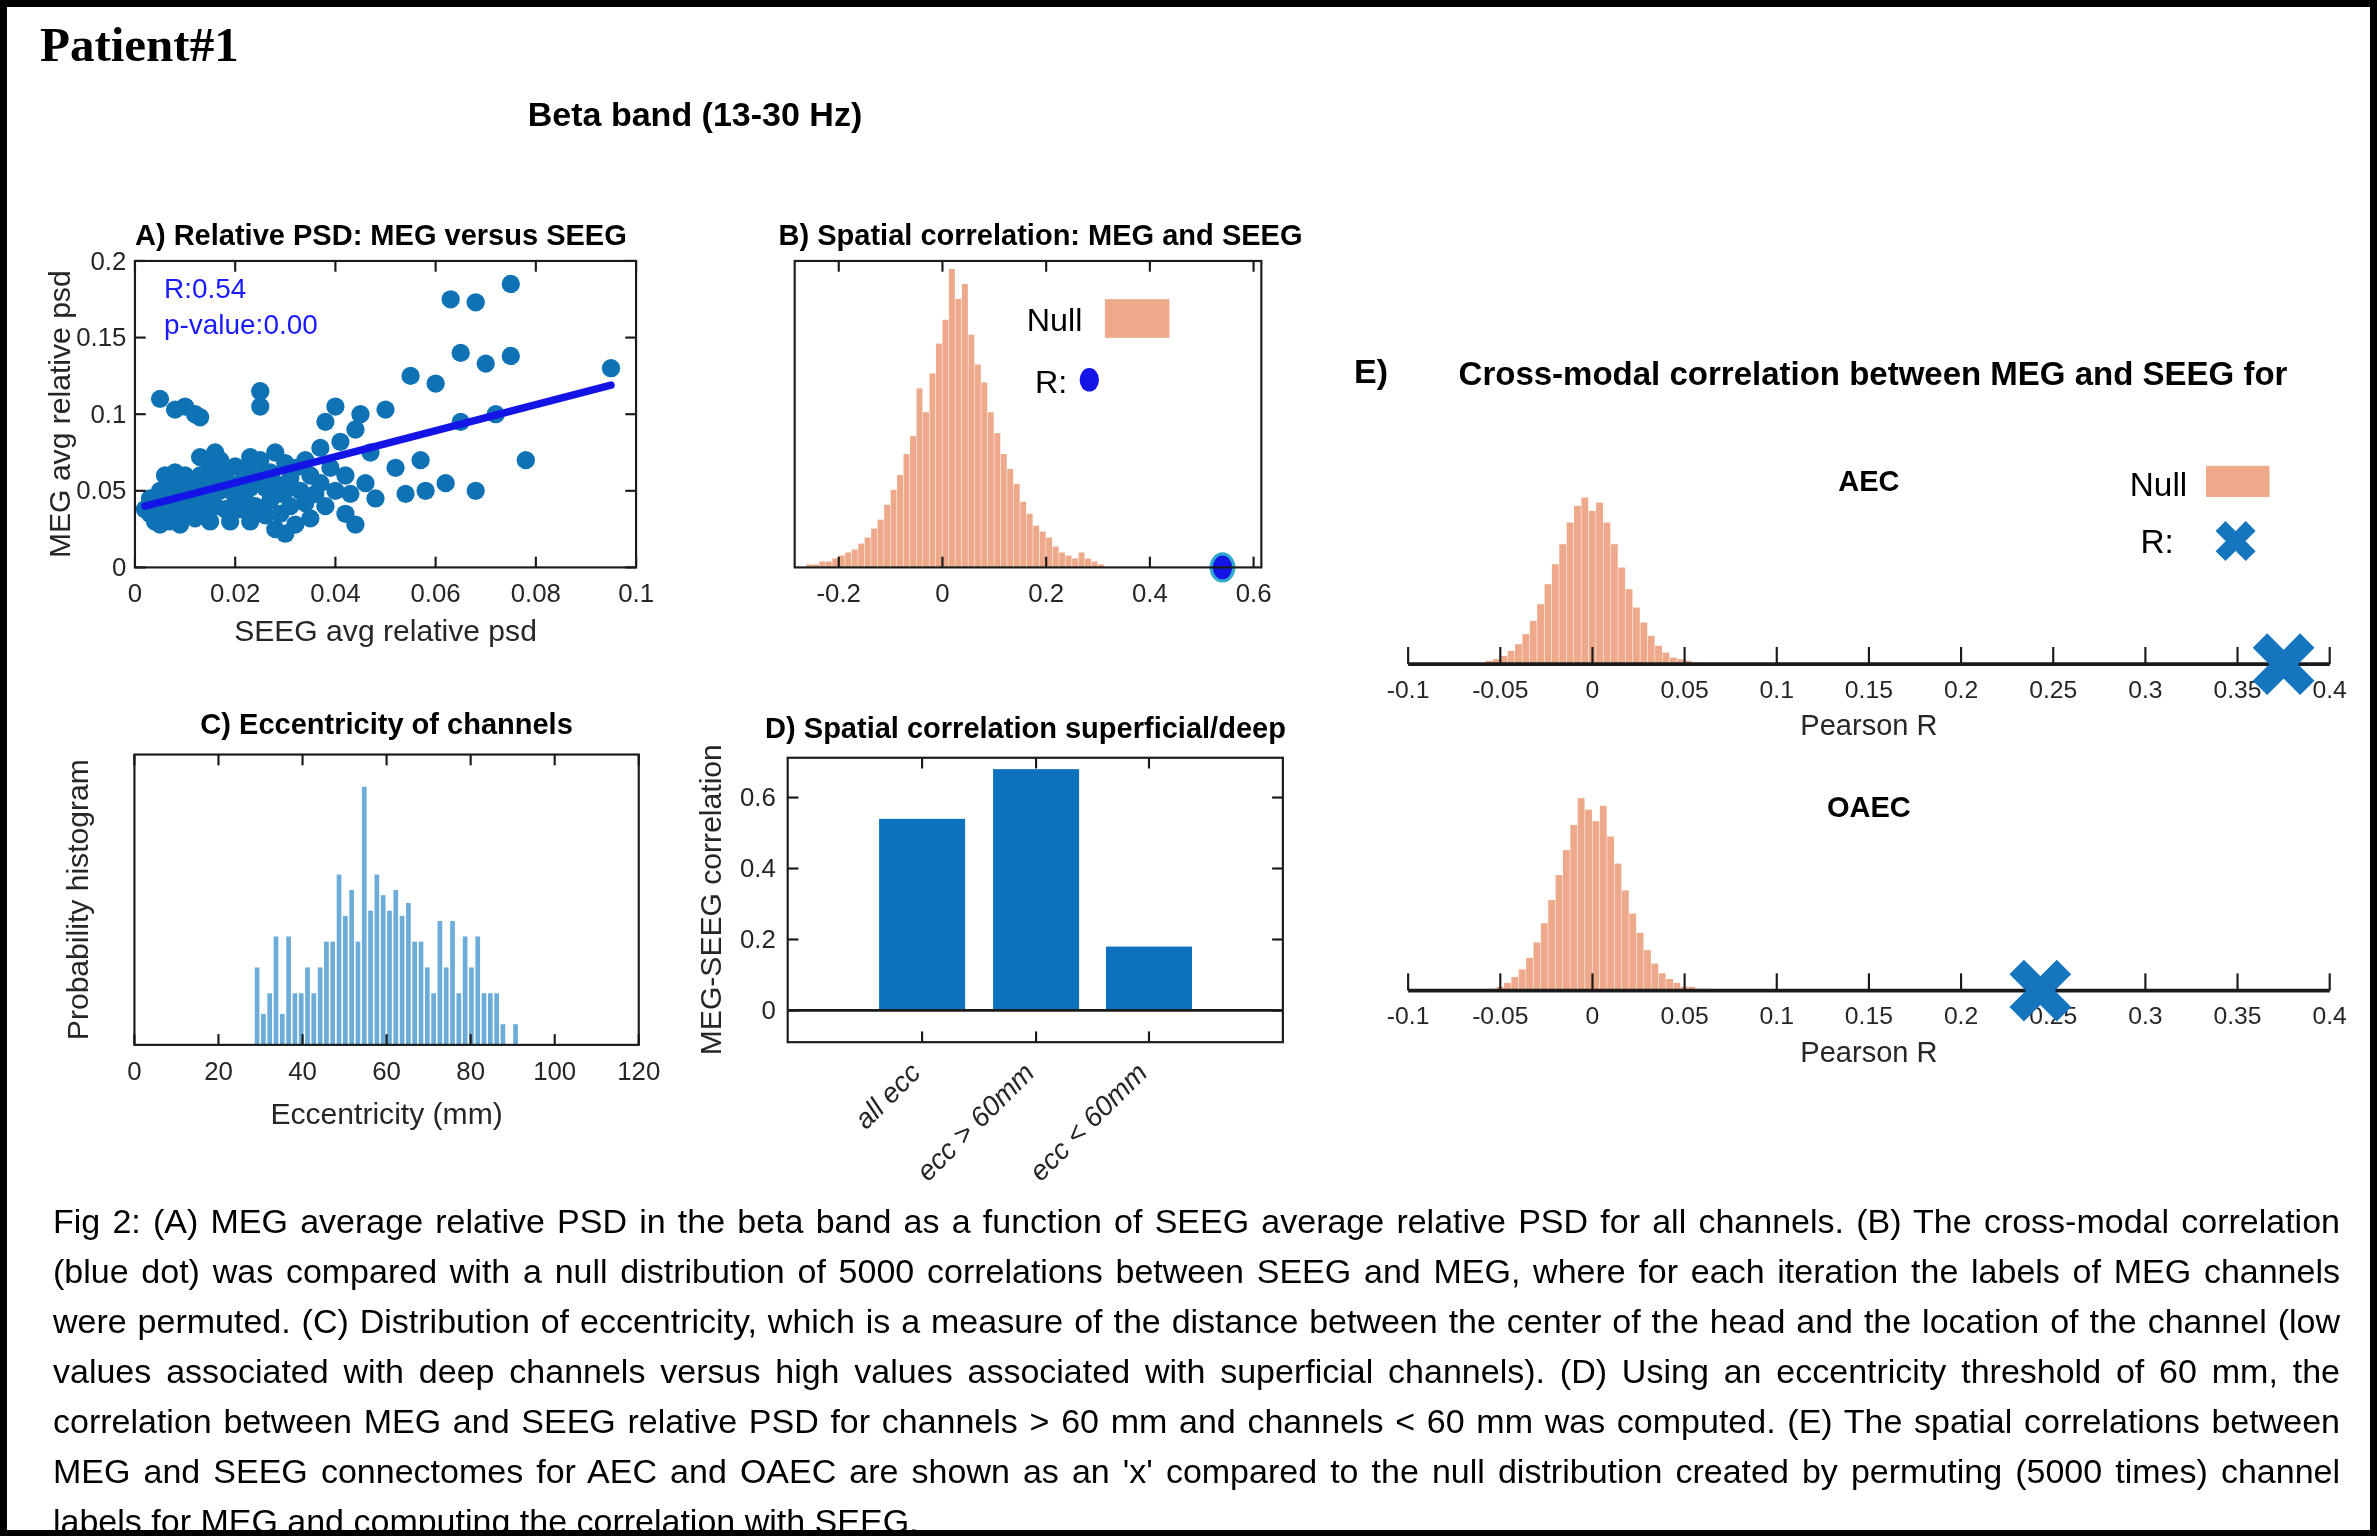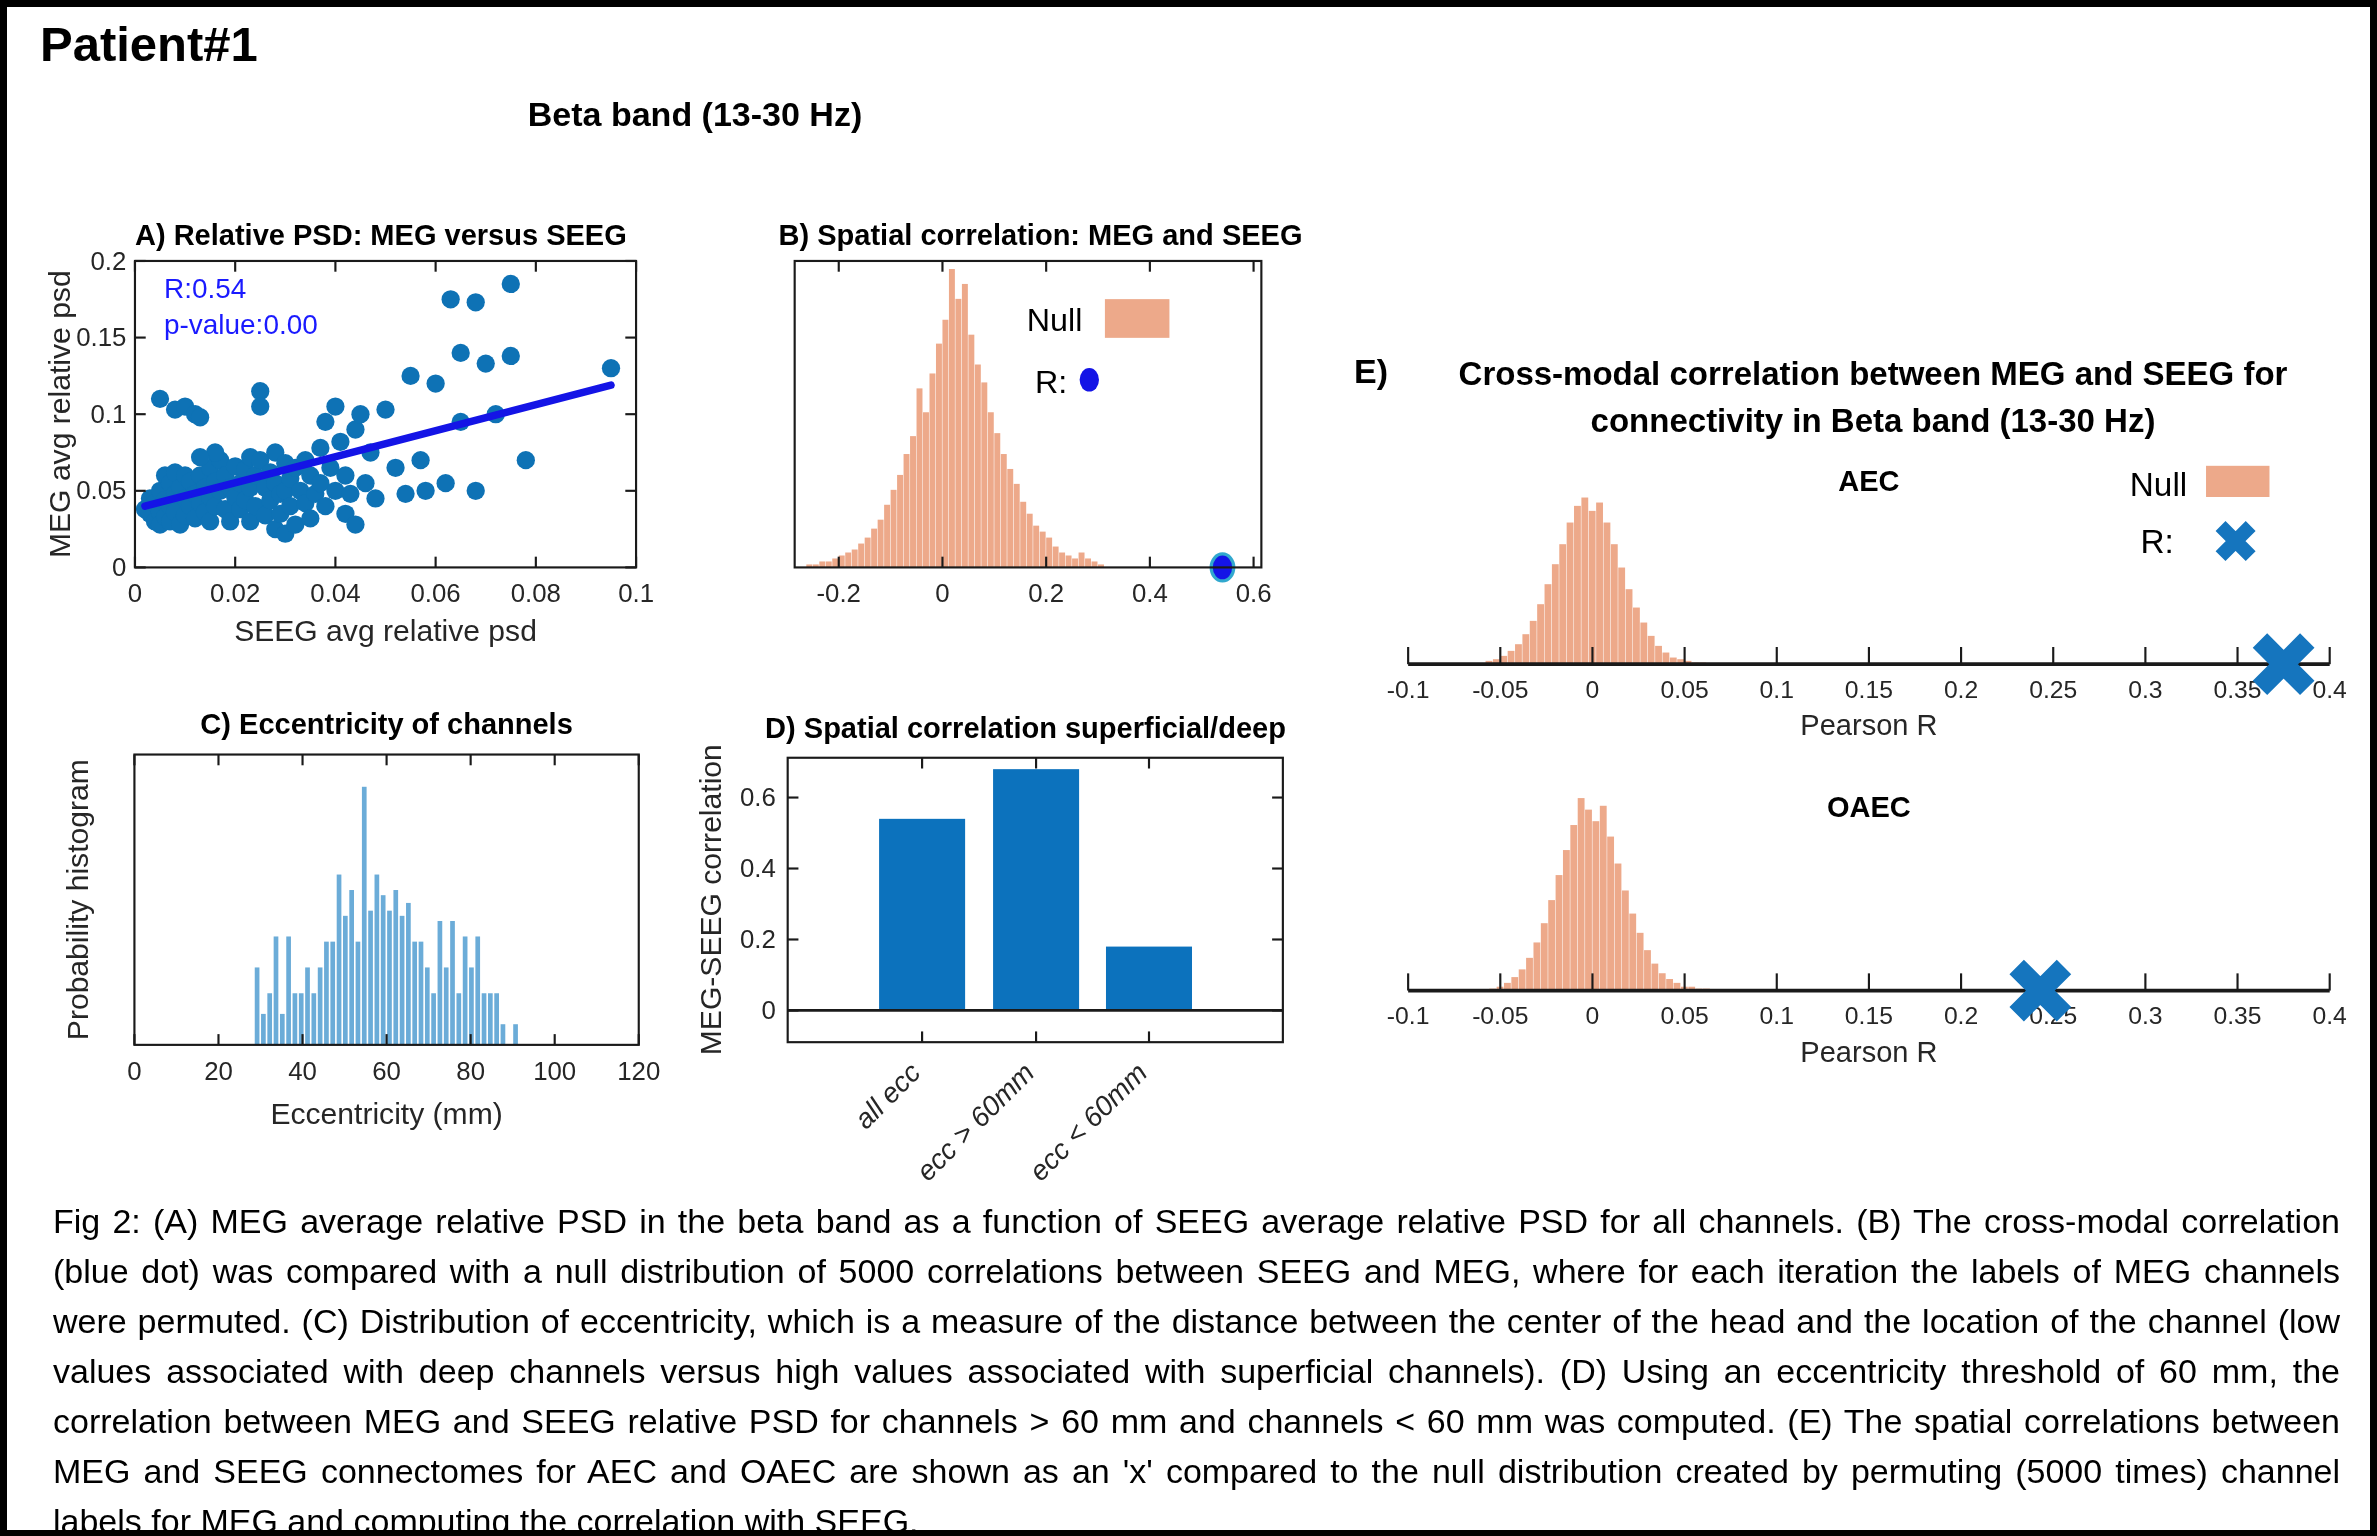--- a/index.html
+++ b/index.html
@@ -1,41 +1,40 @@
 <!DOCTYPE html>
 <html style="font-size:8.6px"><head>
 <meta charset="utf-8">
 <style>
   html,body{margin:0;padding:0;background:#fff;}
   .frame{position:relative;width:2377px;height:1537px;background:#fff;
          border:7.5px solid #000;box-sizing:border-box;overflow:hidden;
          font-family:"Liberation Sans",sans-serif;color:#000;}
   .abs{position:absolute;}
-  #patient{left:33px;top:8.6px;font-size:49px;font-weight:700;}
+  #patient{left:33px;top:8.6px;font-size:49px;font-weight:700;font-family:Liberation Serif, serif;}
   #maintitle{left:161px;top:82px;width:1054px;text-align:center;
              font-size:34px;font-weight:700;line-height:1.5;}
   #elabel{left:1347px;top:345px;font-size:34px;font-weight:700;}
   #etitle{left:1409px;top:344px;width:914px;text-align:center;
           font-size:33px;font-weight:700;line-height:1.42;}
   #caption{left:46px;top:1190px;width:2287px;font-size:34px;line-height:1.47;
            text-align:justify;}
   svg text{font-family:"Liberation Sans",sans-serif;}
 </style>
 </head>
 <body>
 
 <div class="frame">
   <div class="abs" id="patient">Patient#1</div>
   <div class="abs" id="maintitle">
     <div>Beta band (13-30 Hz)</div>
   </div>
   <div class="abs" id="elabel">E)</div>
   <div class="abs" id="etitle">
     <div>Cross-modal correlation between MEG and SEEG for</div>
-    <div>connectivity in Beta band (13-30 Hz)</div>
   </div>
   <svg id="plots" class="abs" style="left:0;top:0" width="2377" height="1537" viewBox="0 0 4421 2858">
       <g>
         <text x="238" y="442" font-size="54" text-anchor="start" fill="#000" font-weight="700">A) Relative PSD: MEG versus SEEG</text>
         <circle cx="256.64" cy="933.7" r="17" fill="#0E72B5"></circle>
         <circle cx="265.96" cy="942.25" r="17" fill="#0E72B5"></circle>
         <circle cx="265.96" cy="913.75" r="17" fill="#0E72B5"></circle>
         <circle cx="275.28" cy="956.5" r="17" fill="#0E72B5"></circle>
         <circle cx="275.28" cy="922.3" r="17" fill="#0E72B5"></circle>
         <circle cx="284.6" cy="939.4" r="17" fill="#0E72B5"></circle>

